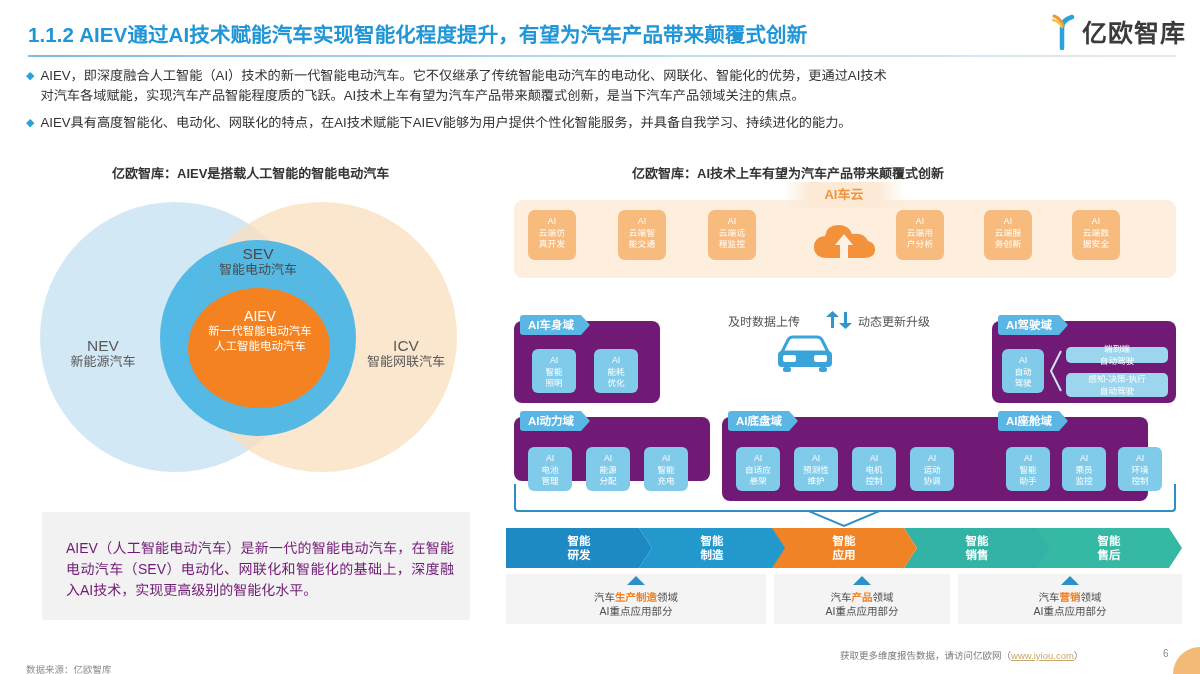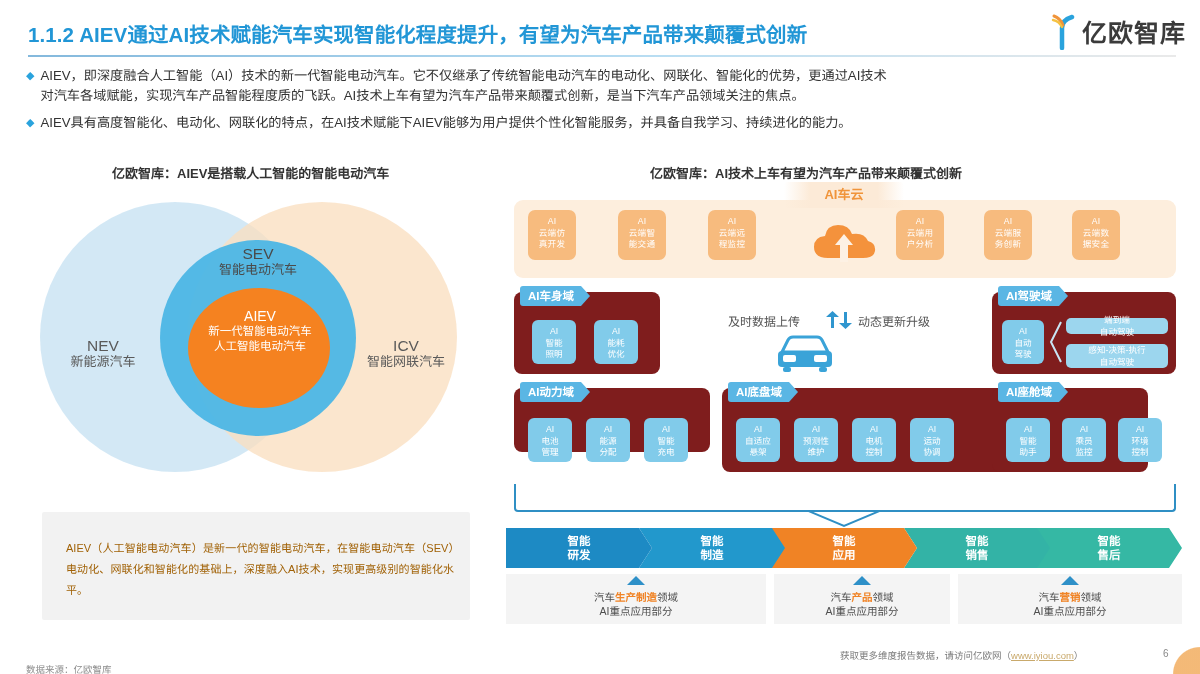--- a/index.html
+++ b/index.html
@@ -36,21 +36,21 @@
   .bullet-txt {
     font-size: 13.2px; color: #333; line-height: 20px; text-align: justify;
   }
   .bullet-txt .ind { display:block; }
 
   
   .panel-cap {
     position: absolute; font-size: 13px; font-weight: bold; color: #333;
   }
   #cap-left  { left: 112px; top: 163px; }
-  #cap-right { left: 632px; top: 163px; margin-left: 18px; }
+  #cap-right { left: 632px; top: 163px; }
 
   
   .venn { position: absolute; left: 22px; top: 188px; width: 470px; height: 300px; }
   .c-nev {
     position: absolute; left: 18px; top: 14px; width: 270px; height: 270px;
     border-radius: 50%; background: #cfe6f4; opacity: .92;
   }
   .c-icv {
     position: absolute; left: 165px; top: 14px; width: 270px; height: 270px;
     border-radius: 50%; background: #fadfc0; opacity: .78;
@@ -73,21 +73,21 @@
   #lbl-aiev .en { font-size: 14px; }
   #lbl-aiev .cn { font-size: 11.5px; line-height: 15px; }
 
   
   .note {
     position: absolute; left: 42px; top: 512px; width: 428px; height: 108px;
     background: #f2f2f2; border-radius: 2px;
   }
   .note p {
     position: absolute; left: 24px; top: 26px; width: 388px;
-    font-size: 11px; color: #a16207; line-height: 21px; text-align: justify;
+    font-size: 14px; color: #701a75; line-height: 21px; text-align: justify;
   }
   .src { position: absolute; left: 26px; top: 662px; font-size: 9.5px; color: #8c8c8c; }
 
   
   .rp { position: absolute; left: 506px; top: 192px; width: 676px; height: 330px; }
 
   .cloud-band {
     position: absolute; left: 8px; top: 8px; width: 662px; height: 78px;
     background: #fdeedd; border-radius: 9px;
   }
@@ -99,21 +99,21 @@
   }
   .cloud-icon { position: absolute; left: 302px; top: 26px; width: 72px; height: 46px; }
   .cbox {
     position: absolute; top: 18px; width: 48px; height: 50px;
     background: #f7bb7e; border-radius: 7px;
     color: #ffffff; font-size: 8.6px; line-height: 11.5px; text-align: center;
     padding-top: 6px; letter-spacing: .2px;
   }
 
   .dom {
-    position: absolute; background: #7f1d1d; border-radius: 8px;
+    position: absolute; background: #701a75; border-radius: 8px; margin-top: 29px;
   }
   .dom-hdr {
     position: absolute; left: 6px; top: -6px; height: 20px;
     background: #5ab6e4; color: #fff; font-size: 11.5px; font-weight: bold;
     line-height: 20px; padding: 0 16px 0 8px; border-radius: 3px;
     clip-path: polygon(0 0, calc(100% - 9px) 0, 100% 50%, calc(100% - 9px) 100%, 0 100%);
   }
   .sbox {
     position: absolute; background: #81cbea; border-radius: 6px;
     color: #ffffff; font-size: 8.6px; line-height: 11.5px; text-align: center;

